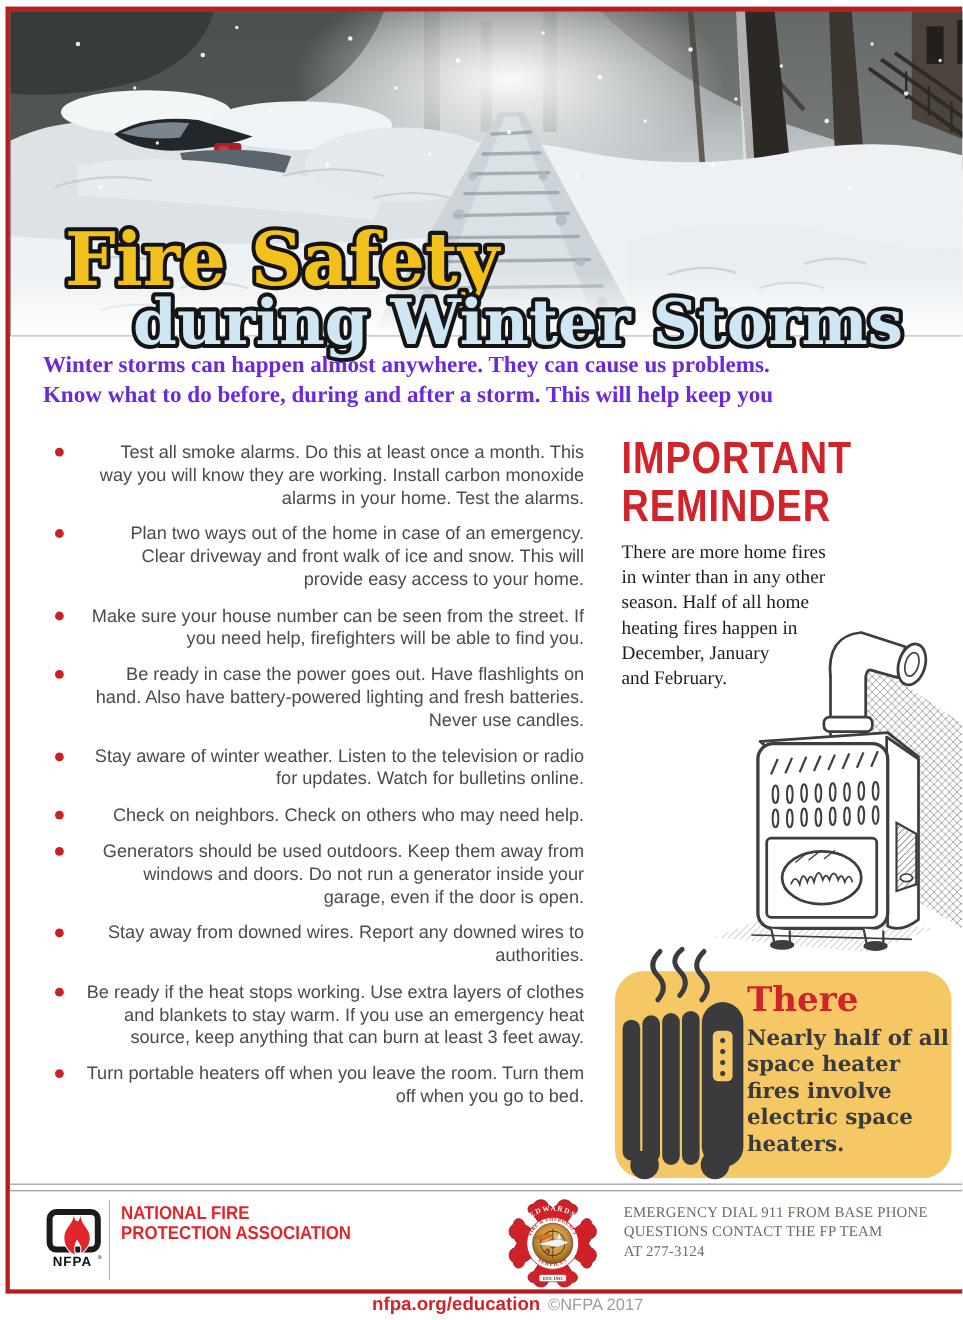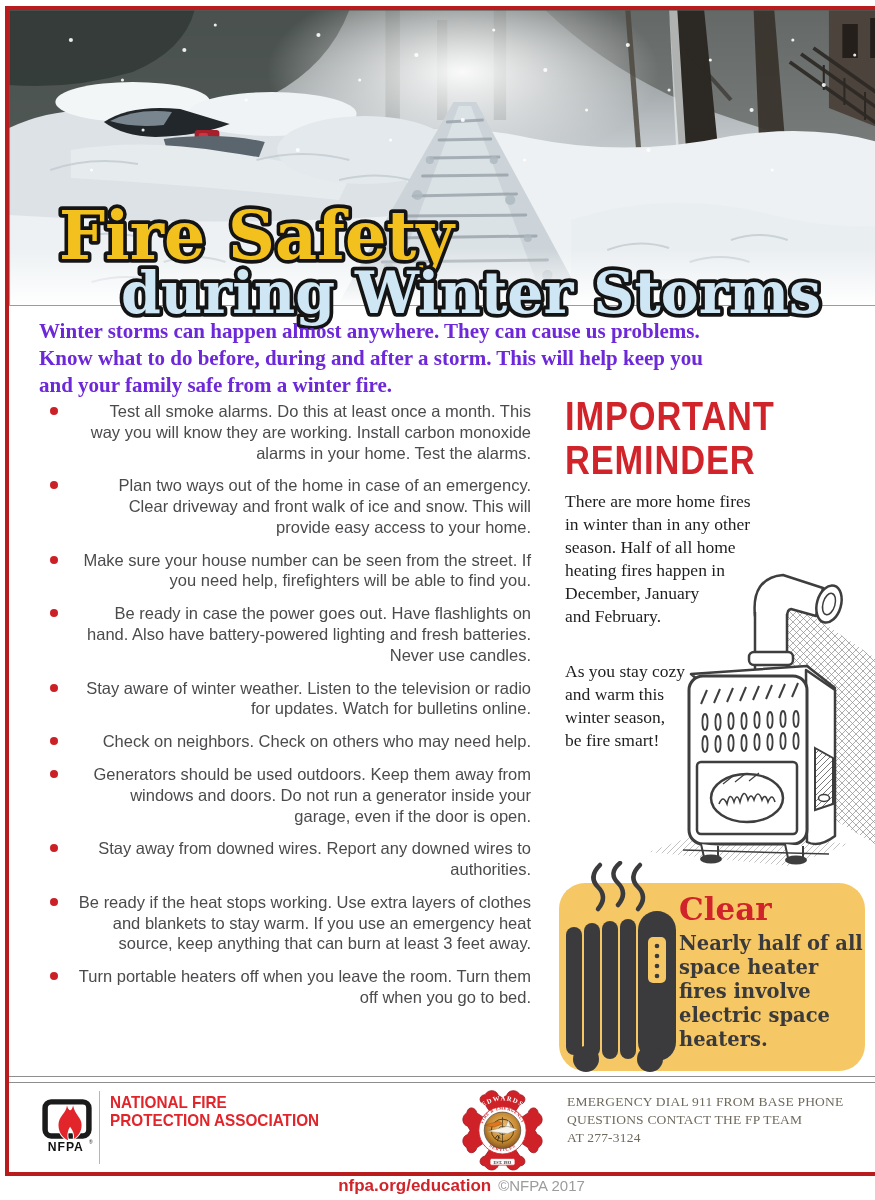--- a/index.html
+++ b/index.html
@@ -200,21 +200,20 @@
       </svg>
       <svg class="title-overlay" viewBox="0 0 861 330">
         <text class="title-text" x="50" y="249" font-size="67" fill="#f2c11e" textLength="395" lengthAdjust="spacingAndGlyphs">Fire Safety</text>
         <text class="title-text" x="112" y="303" font-size="57" fill="#cfe7f4" textLength="700" lengthAdjust="spacingAndGlyphs">during Winter Storms</text>
       </svg>
     </div>
 
     <div class="intro">
       <div>Winter storms can happen almost anywhere. They can cause us problems.</div>
       <div>Know what to do before, during and after a storm. This will help keep you</div>
-      <div>and your family safe from a winter fire.</div>
     </div>
 
     <ul class="bullets">
       <li>
           <span class="dot"></span>
           <span class="txt">Test all smoke alarms. Do this at least once a month. This way you will know they are working. Install carbon monoxide alarms in your home. Test the alarms.</span>
         </li>
       <li>
           <span class="dot"></span>
           <span class="txt">Plan two ways out of the home in case of an emergency. Clear driveway and front walk of ice and snow. This will provide easy access to your home.</span>
@@ -322,26 +321,20 @@
 
       <div class="sb-para para1">
         <div>There are more home fires</div>
         <div>in winter than in any other</div>
         <div>season. Half of all home</div>
         <div>heating fires happen in</div>
         <div>December, January</div>
         <div>and February.</div>
       </div>
 
-      <div class="sb-para para2">
-        <div>As you stay cozy</div>
-        <div>and warm this</div>
-        <div>winter season,</div>
-        <div>be fire smart!</div>
-      </div>
 
       <div class="fact-box"></div>
 
       <svg class="heater" viewBox="0 0 112 212">
         <g stroke="#3b3b3d" stroke-width="4.5" fill="none" stroke-linecap="round">
           <path d="M34 48 q10 -12 0 -22 q-10 -10 2 -22"></path>
           <path d="M54 44 q10 -12 0 -22 q-10 -10 2 -20"></path>
           <path d="M74 48 q10 -12 0 -22 q-10 -10 2 -22"></path>
         </g>
         <g fill="#3b3b3d">
@@ -356,21 +349,21 @@
         <rect x="84" y="76" width="18" height="46" rx="5" fill="#f6c765"></rect>
         <g fill="#3b3b3d">
           <circle cx="93" cy="85" r="2.3"></circle>
             <circle cx="93" cy="95" r="2.3"></circle>
           <circle cx="93" cy="105" r="2.3"></circle>
             <circle cx="93" cy="115" r="2.3"></circle>
         </g>
       </svg>
 
       <div class="fact-content">
-        <div class="fact-heading">Clear</div>
+        <div class="fact-heading">There</div>
         <div class="fact-text">Nearly half of all space heater fires involve electric space heaters.</div>
       </div>
     </div>
 
     <div class="content-rule"></div>
 
     <div class="footer">
 
       <svg class="nfpa-logo" viewBox="0 0 92 92">
         <rect x="10" y="8" width="72" height="56" rx="10" fill="none" stroke="#1b1b1b" stroke-width="9"></rect>

